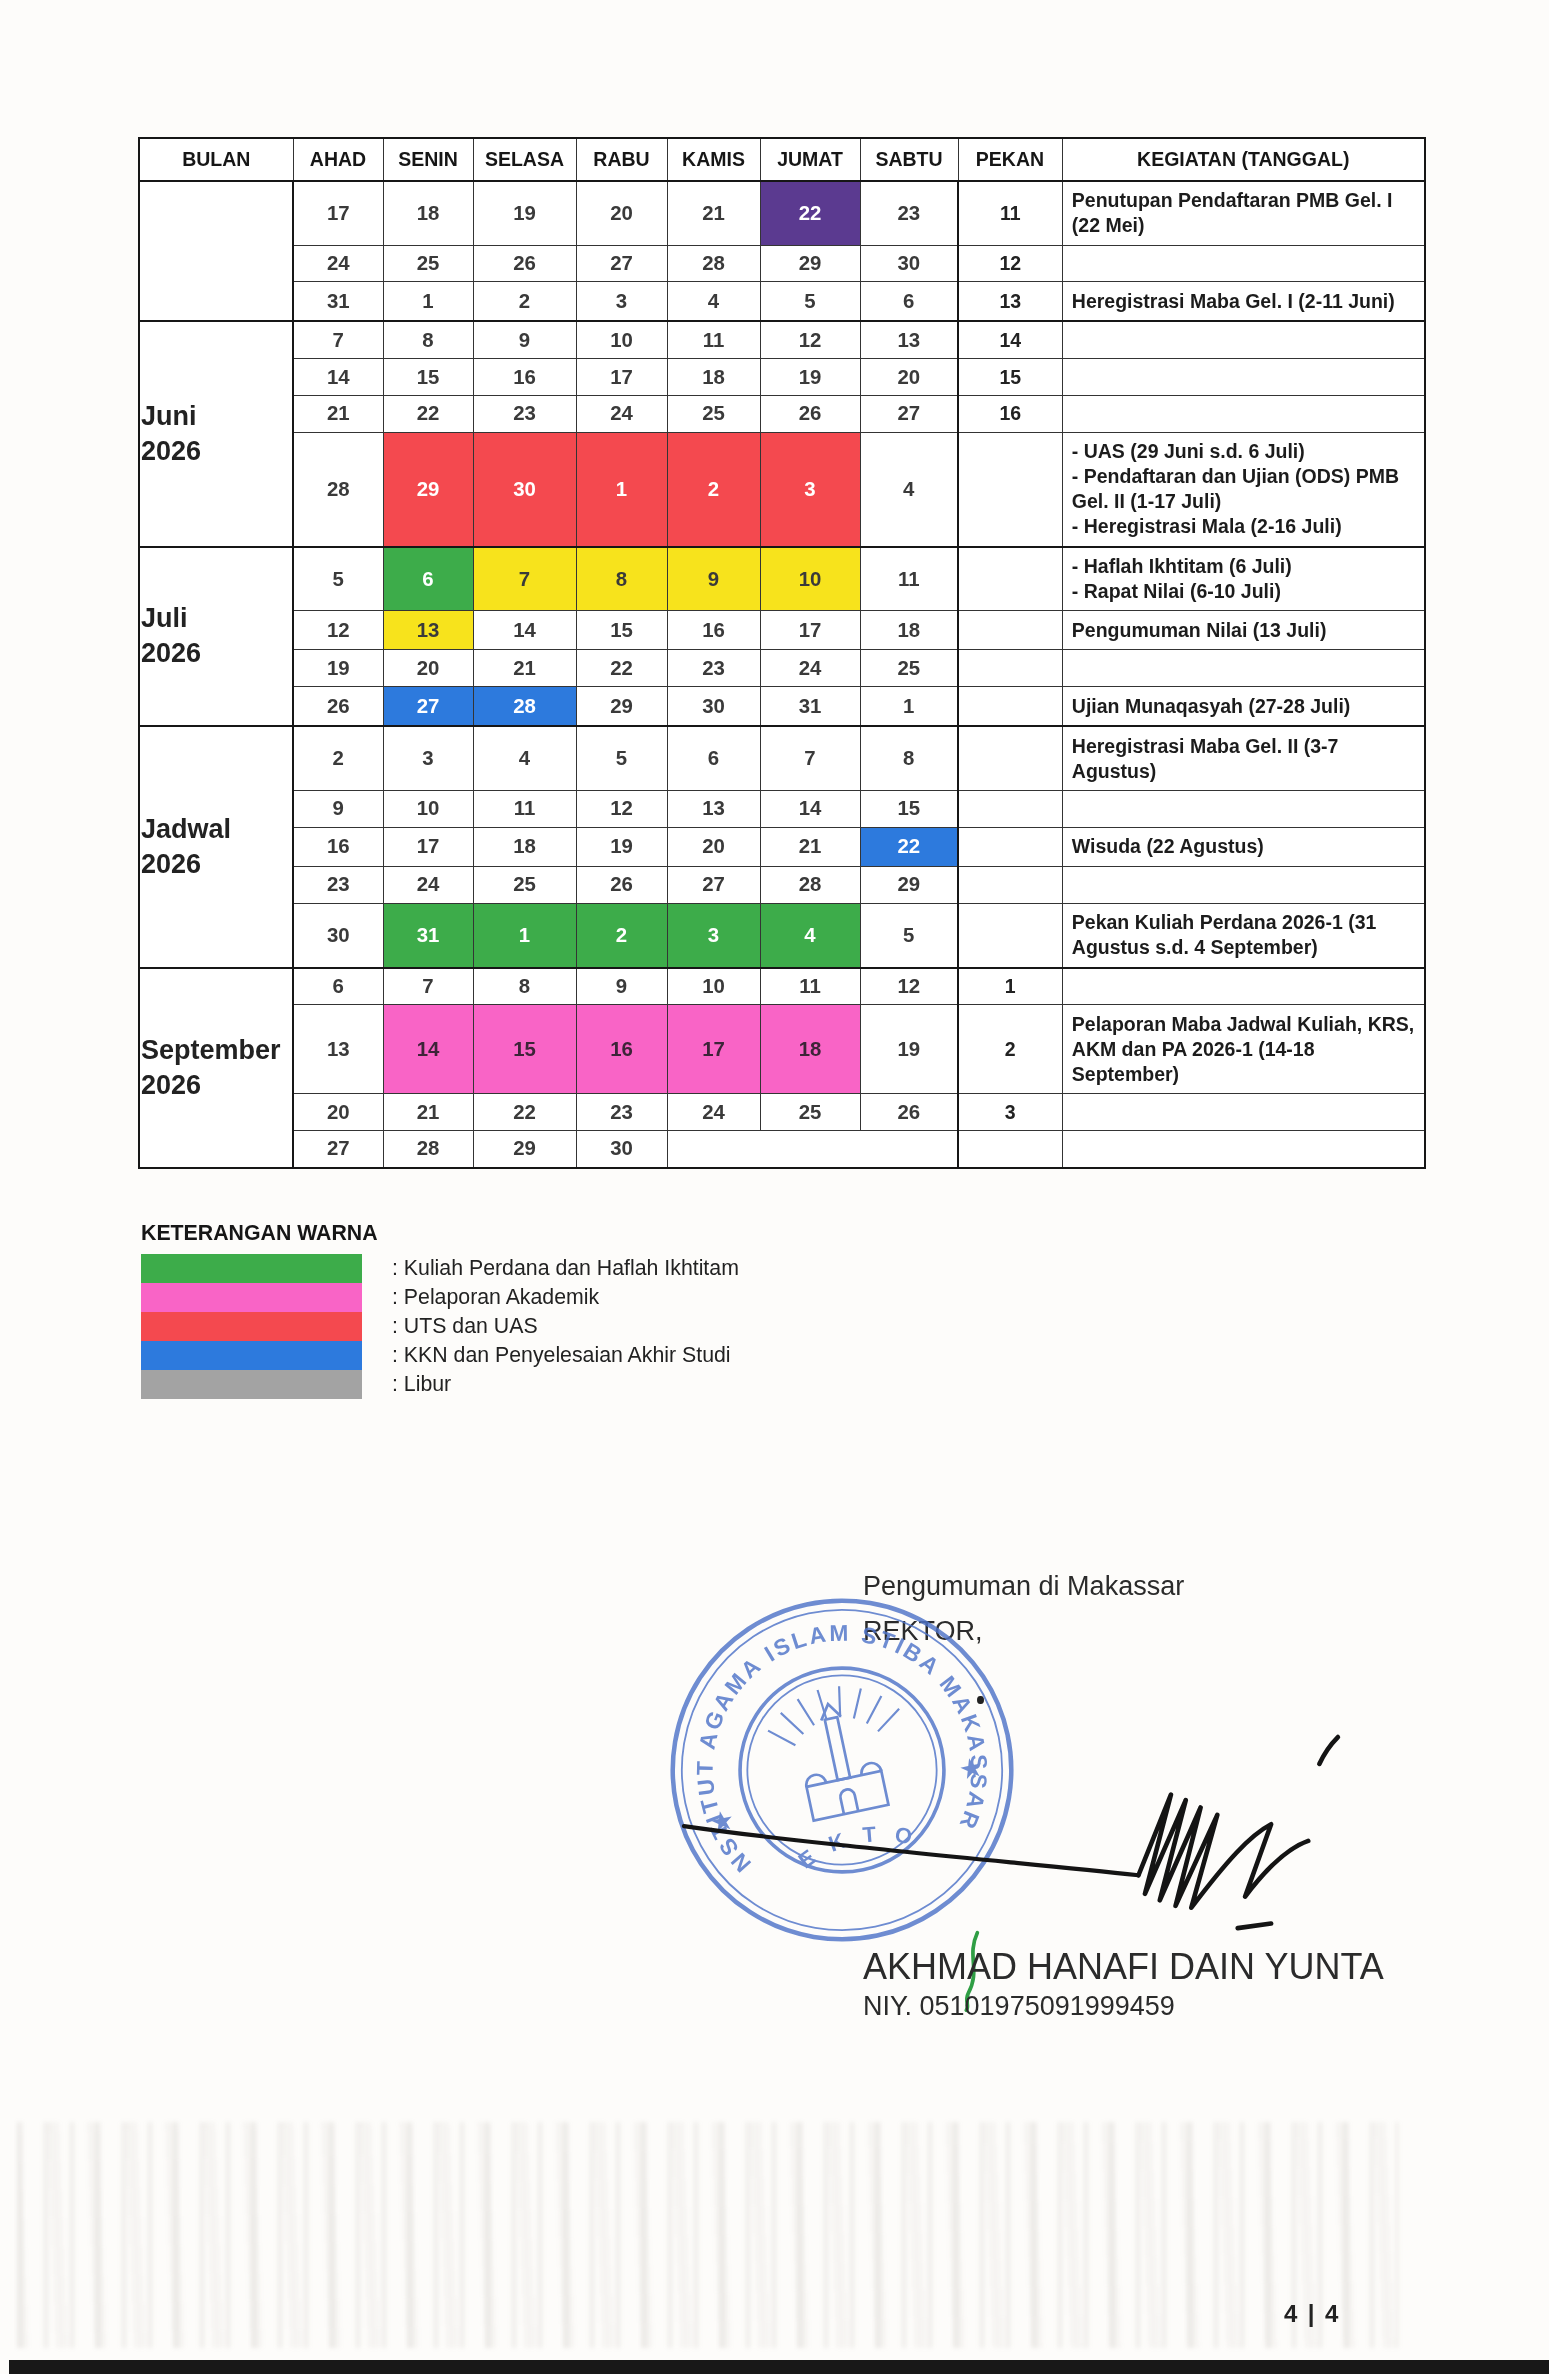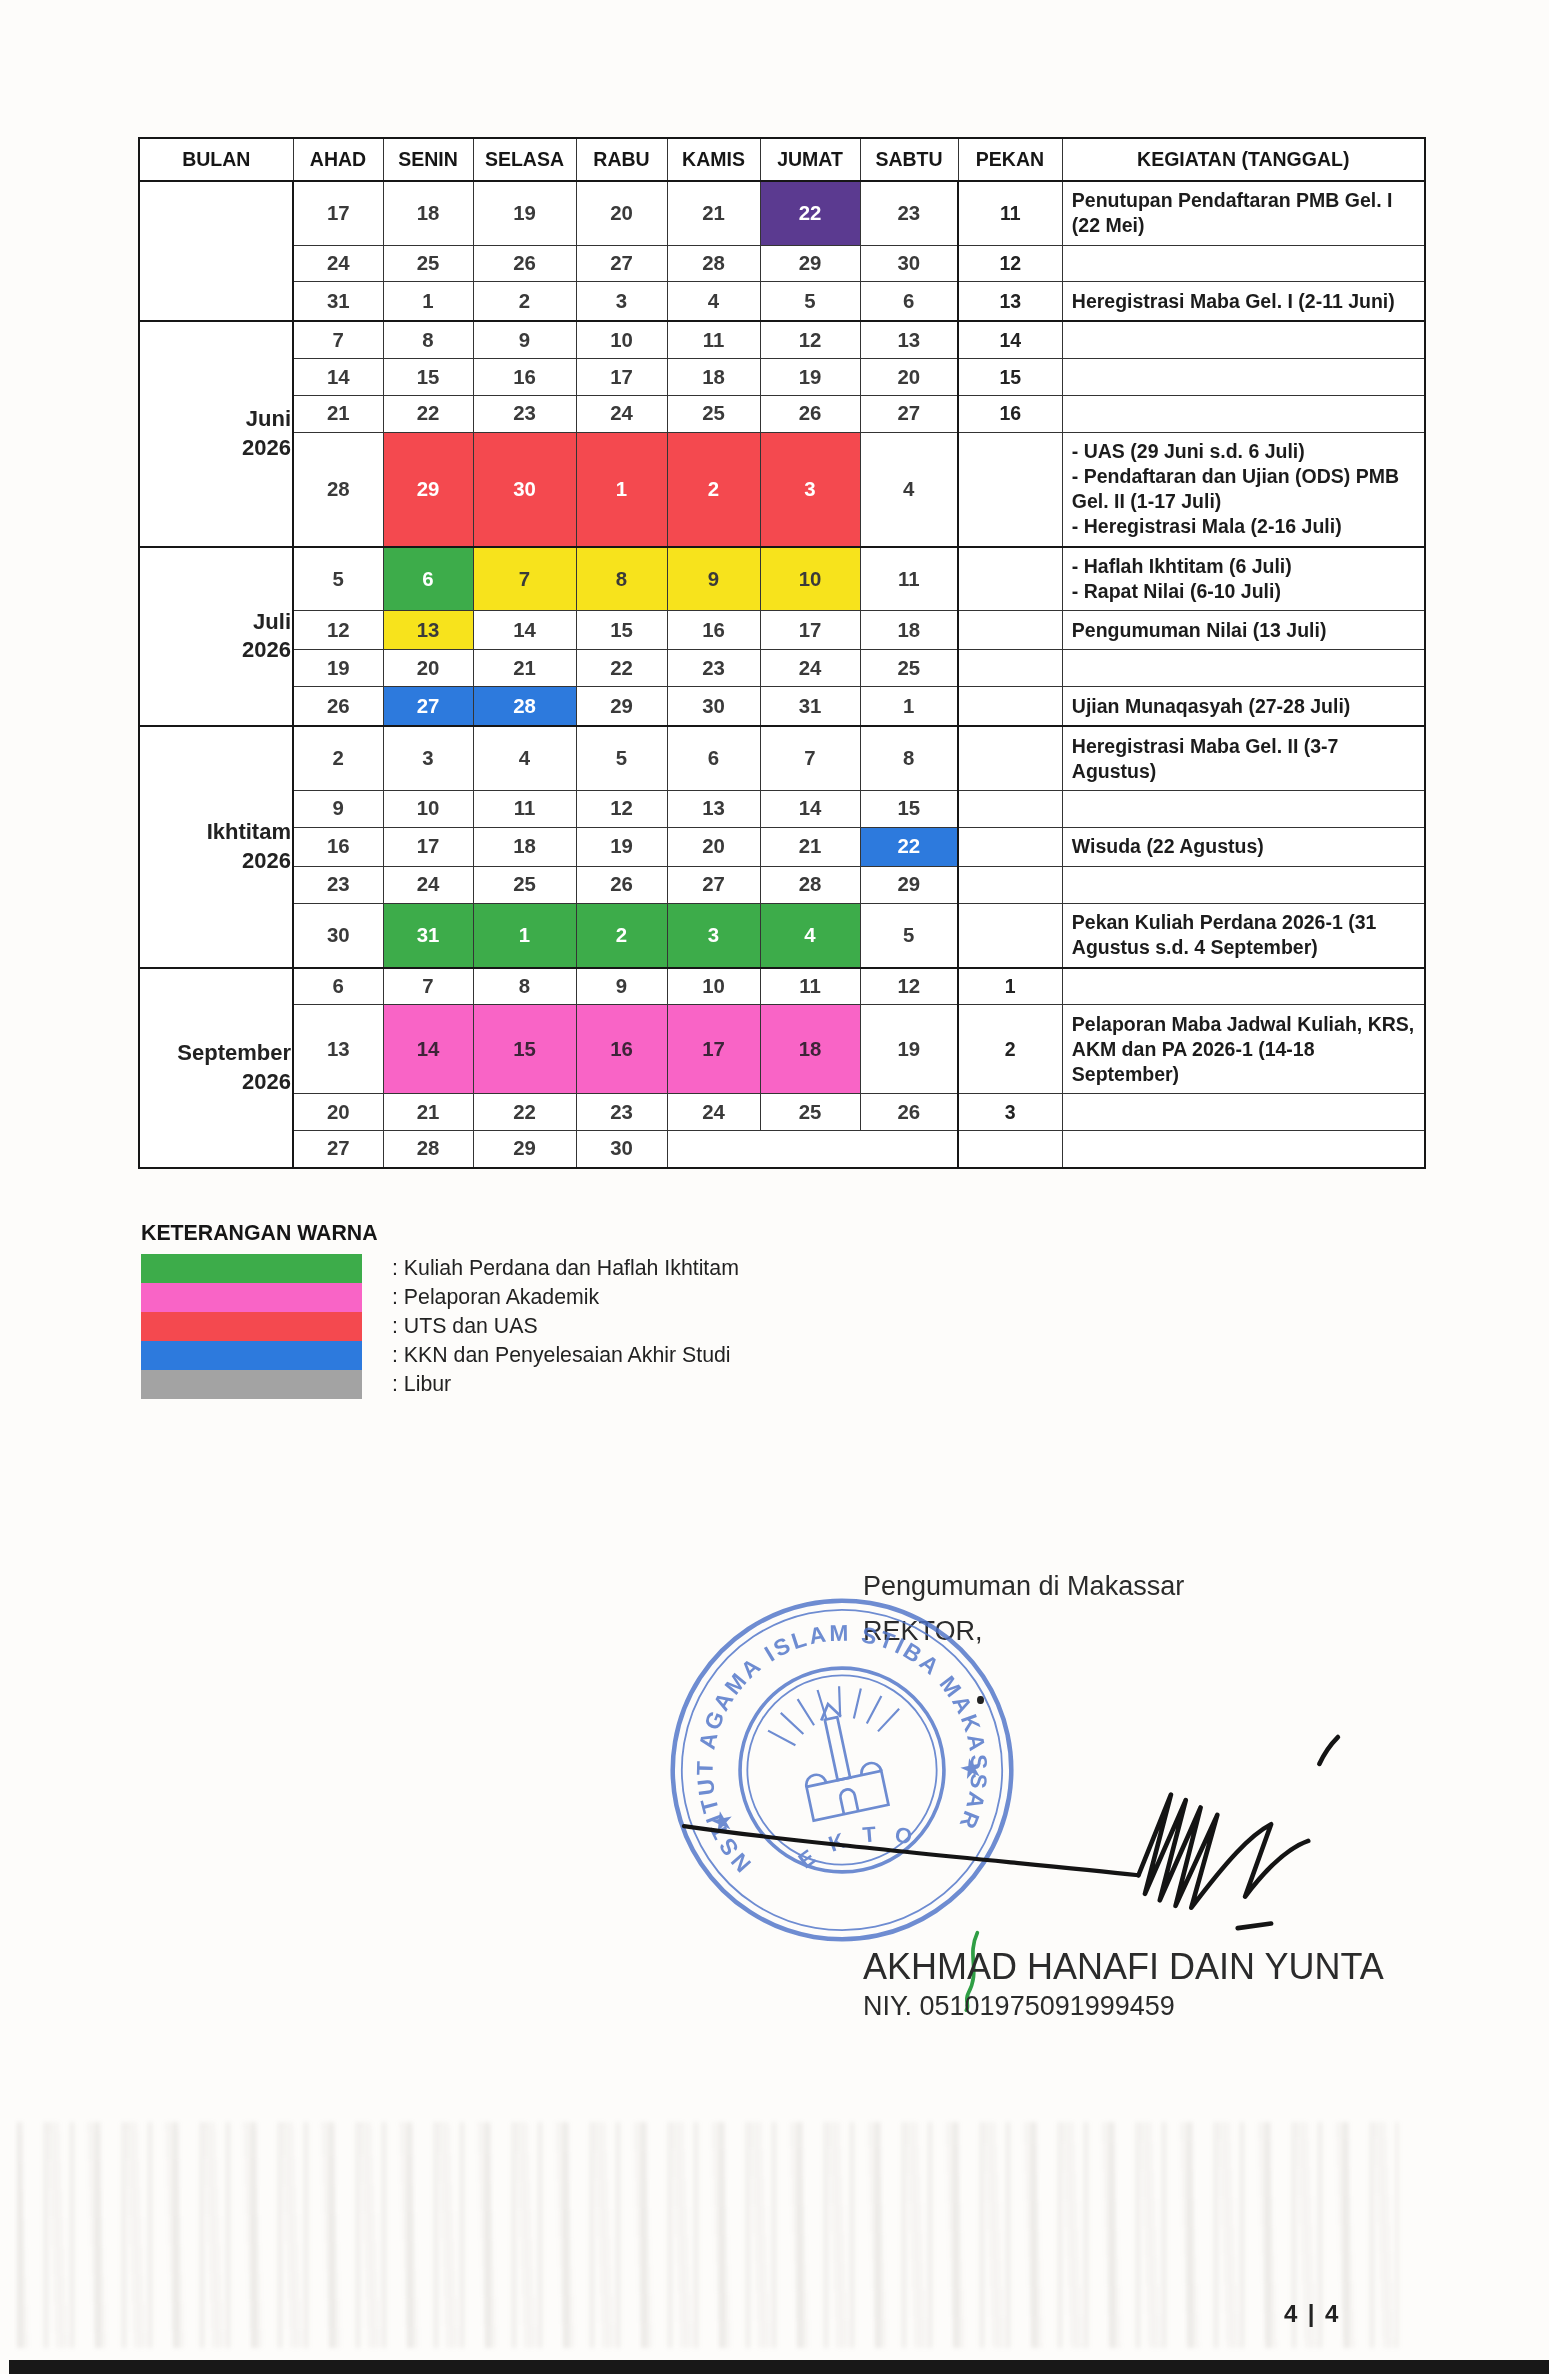--- a/index.html
+++ b/index.html
@@ -21,22 +21,22 @@
   }
   .cal th,.cal td{border:1.5px solid #343434;}
   .cal thead th{
     border-bottom:2.8px solid #161616;
     height:37px;font-size:19.5px;font-weight:bold;color:#161616;
     text-align:center;padding:1.9px;
   }
   tr.month-start td{border-top:2.8px solid #161616;}
   td.month-cell{
     border-right:2.4px solid #161616;
-    text-align:right;vertical-align:middle;
-    font-size:22px;font-weight:bold;color:#222;
+    text-align:left;vertical-align:middle;
+    font-size:27px;font-weight:bold;color:#222;
     line-height:1.3;
   }
   td.day-cell{
     text-align:center;vertical-align:middle;
     font-size:20.4px;font-weight:bold;color:#3a3a3a;
     height:32px;padding:1.9px;
   }
   td.last-day{border-right:2.4px solid #161616;}
   td.pekan-cell{
     text-align:center;vertical-align:middle;
@@ -245,21 +245,21 @@
           <td class="day-cell">30</td>
           <td class="day-cell">31</td>
           <td class="day-cell last-day">1</td>
           <td class="pekan-cell"></td>
           <td class="keg-cell">
             <div>Ujian Munaqasyah (27-28 Juli)</div>
           </td>
         </tr>
         <tr class="month-start">
           <td rowspan="5" class="month-cell">
-            <div>Ikhtitam</div>
+            <div>Jadwal</div>
             <div>2026</div>
           </td>
           <td class="day-cell">2</td>
           <td class="day-cell">3</td>
           <td class="day-cell">4</td>
           <td class="day-cell">5</td>
           <td class="day-cell">6</td>
           <td class="day-cell">7</td>
           <td class="day-cell last-day">8</td>
           <td class="pekan-cell"></td>

